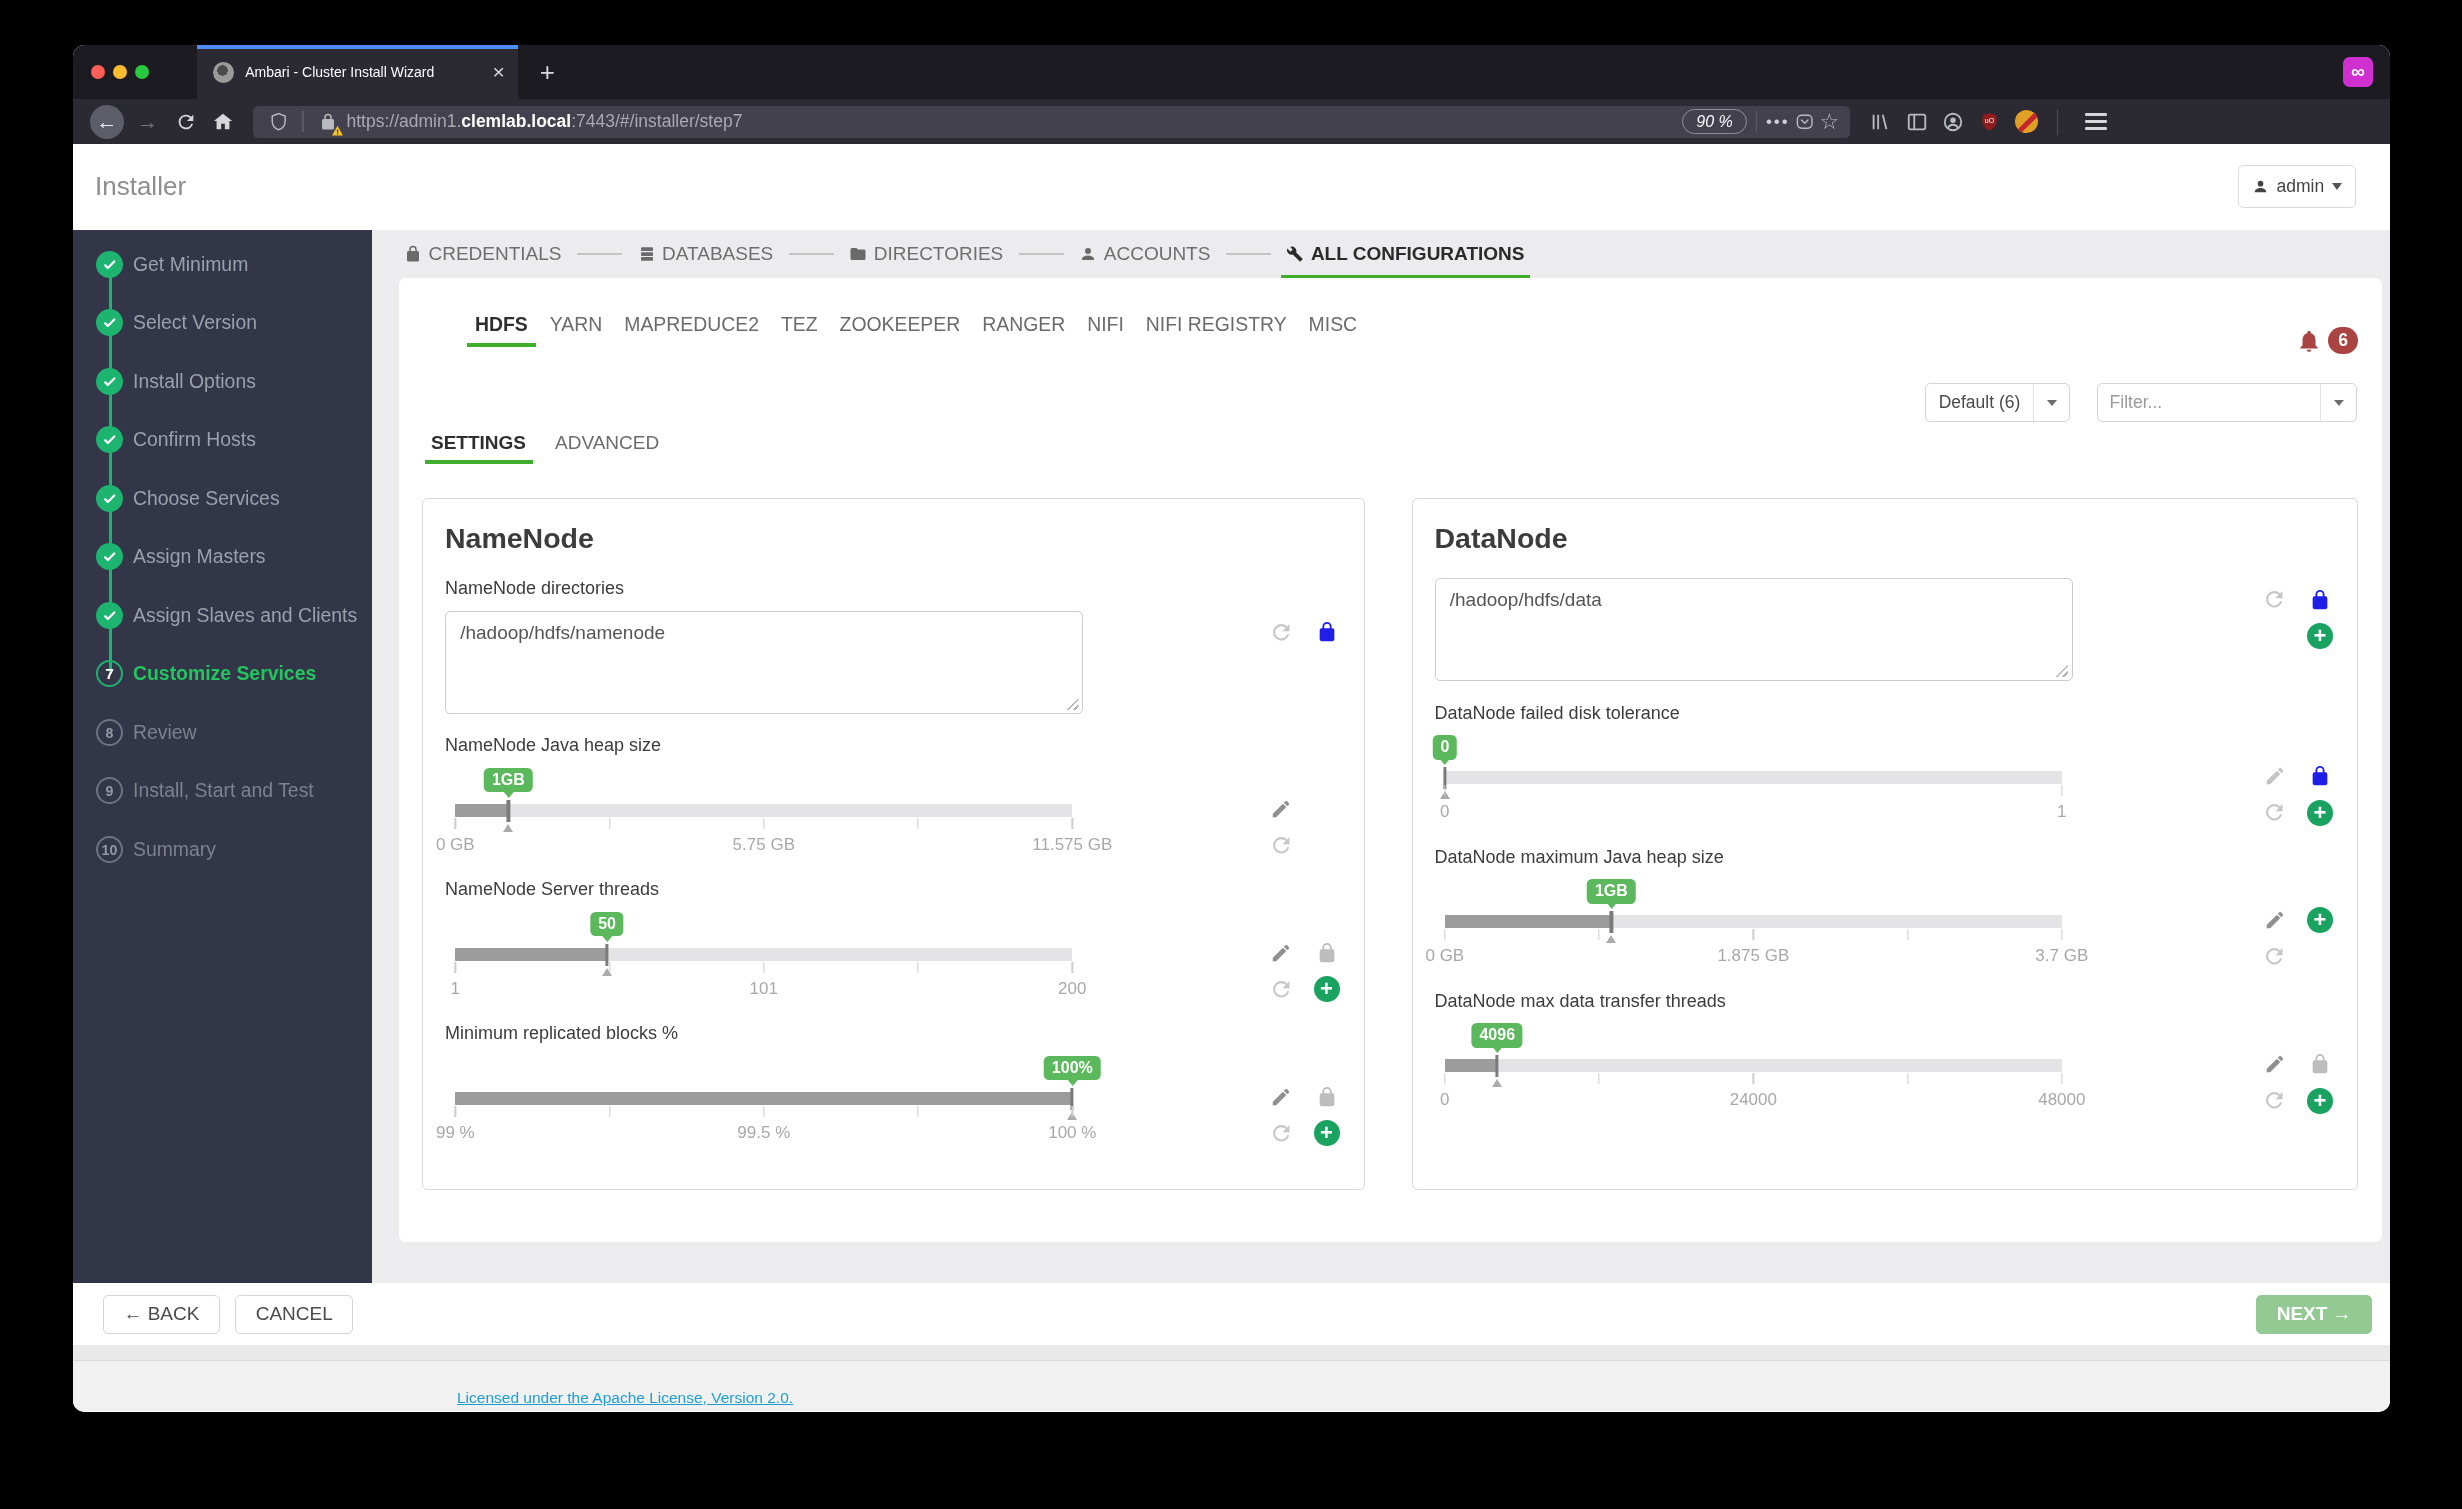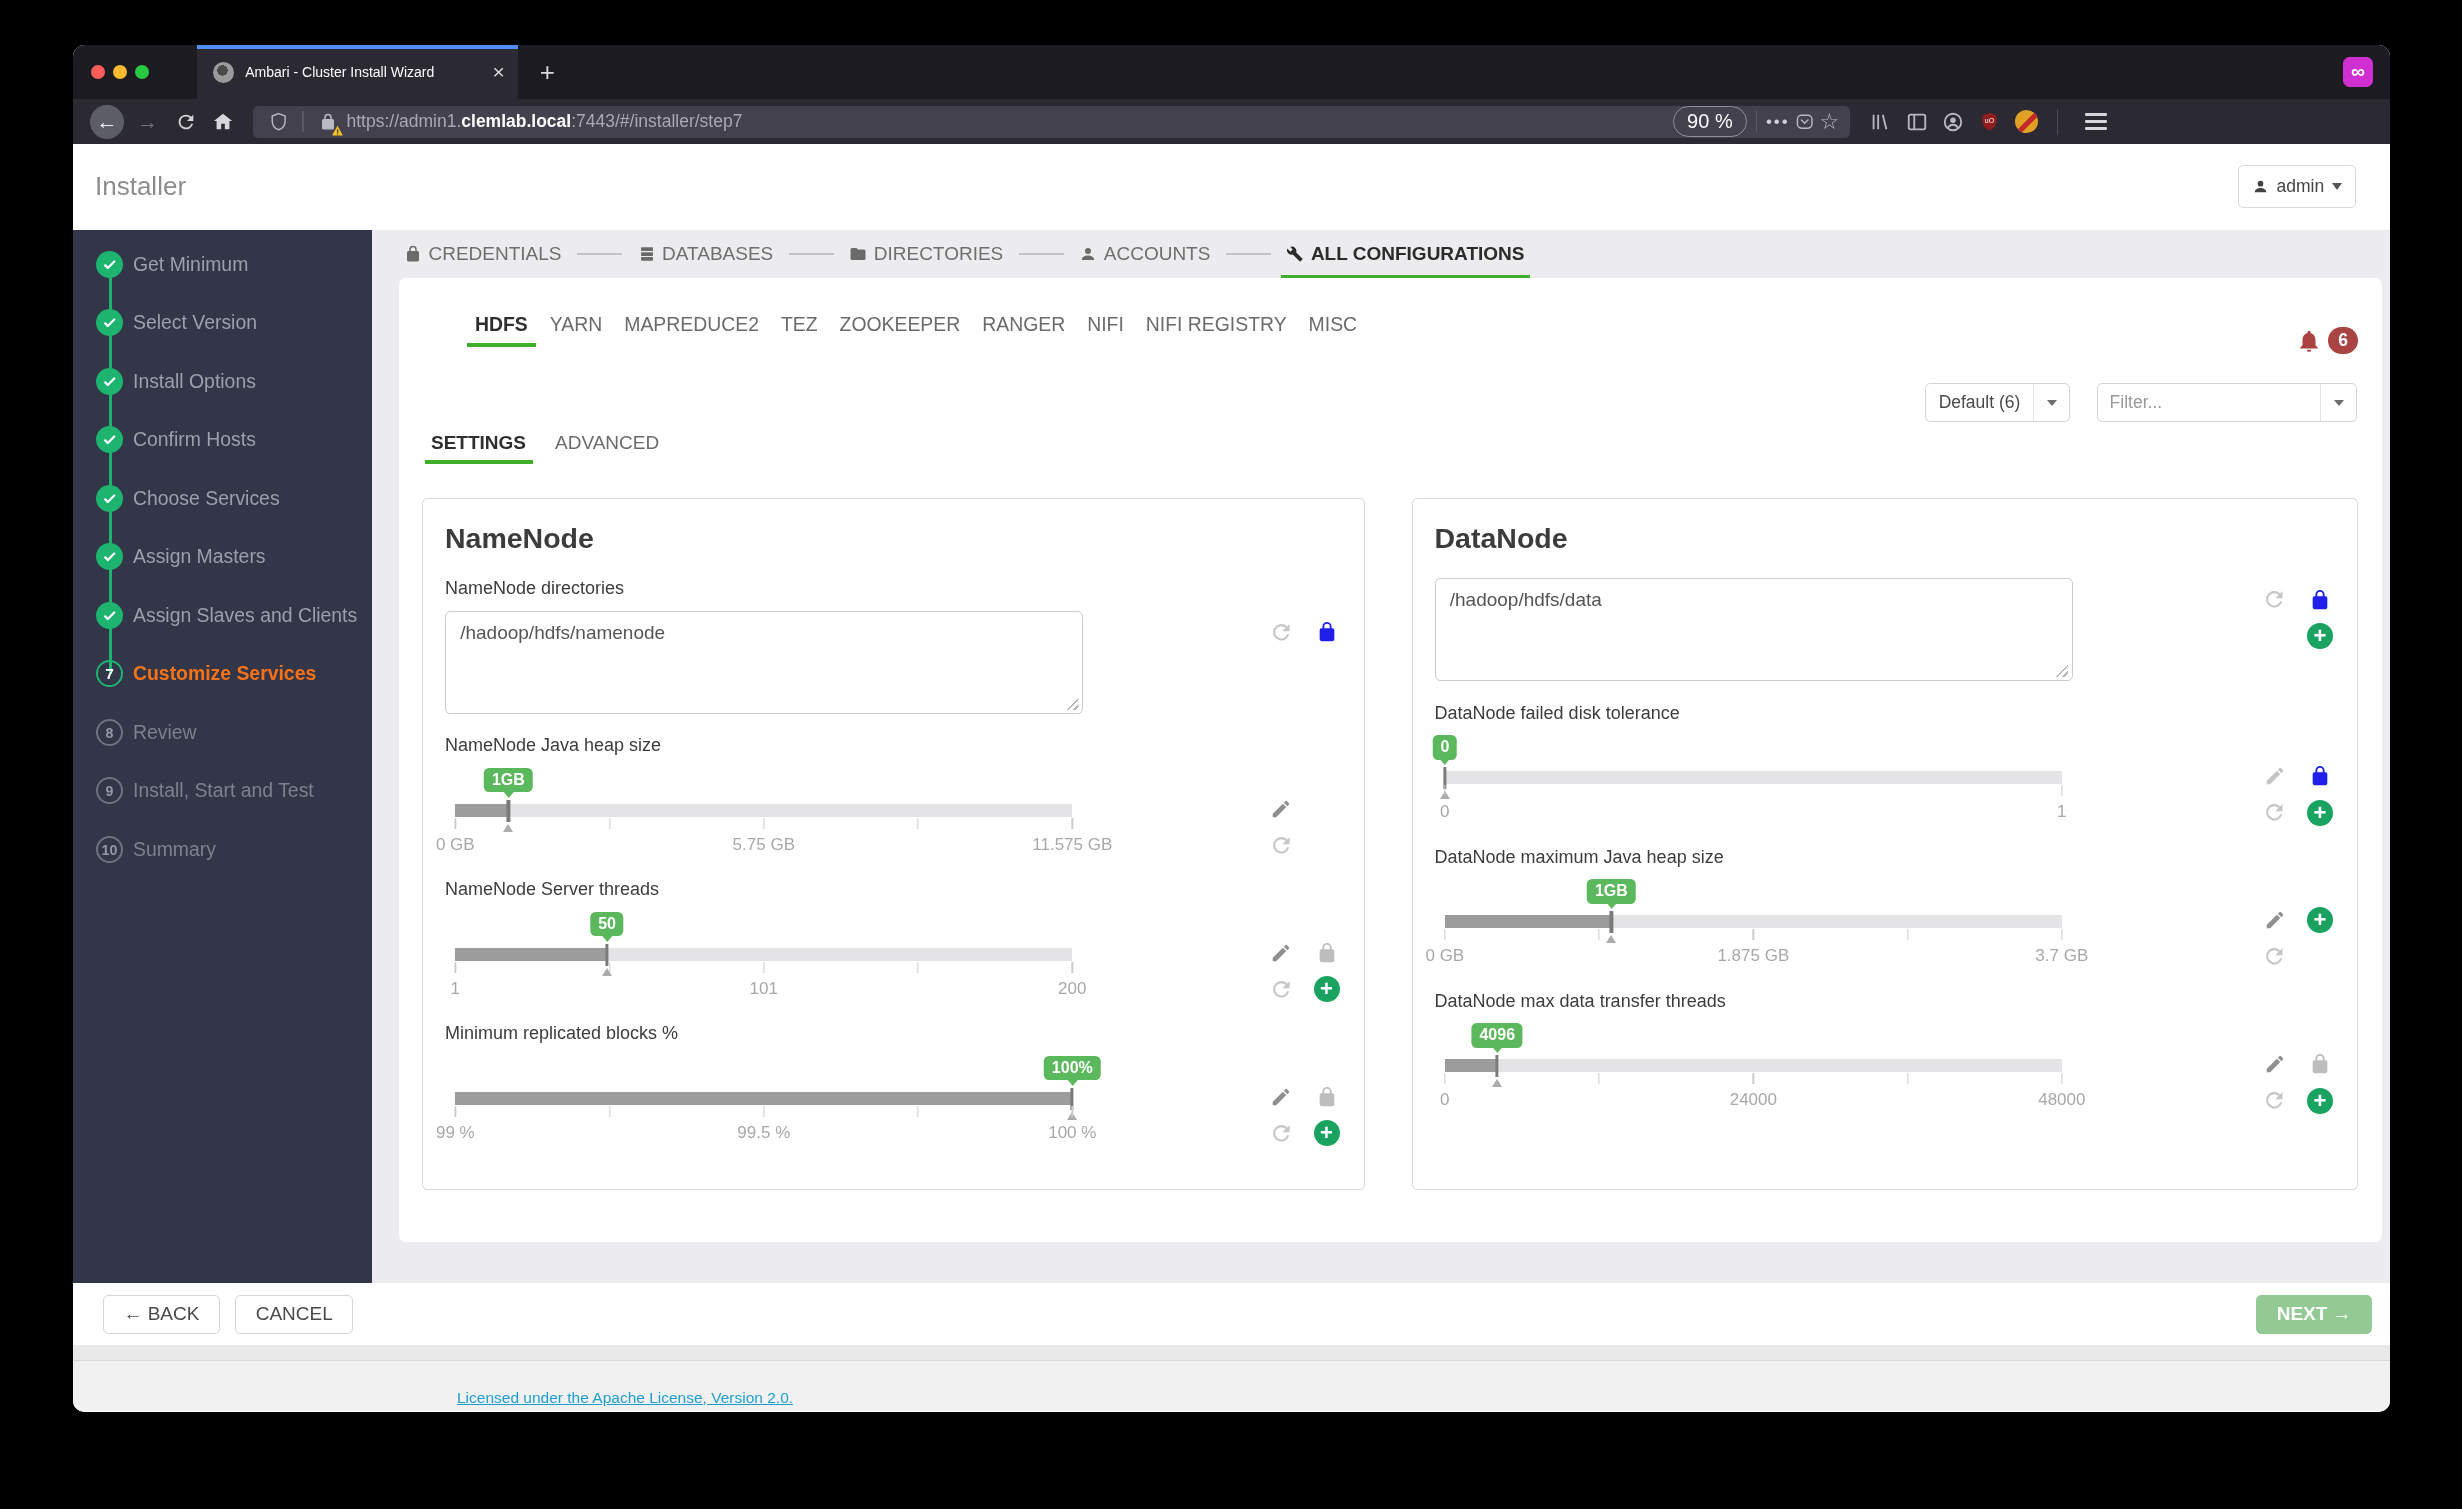--- a/index.html
+++ b/index.html
@@ -27,21 +27,21 @@
     color:#e8e8ee;font-size:21px;flex:none;}
   .navbtn.back{background:#5d5d68;}
   .navbtn.dim{color:#73737e;}
   .urlbar{flex:1;max-width:1576px;height:32px;background:#42414d;border-radius:5.2px;display:flex;align-items:center;
     padding:0 10.3px;margin:0 9px;color:#d5d5dd;}
   .udiv{width:1.3px;height:21px;background:#5a5964;margin:0 9px;flex:none;}
   .urltext{font-size:17.5px;white-space:nowrap;margin-left:3.9px;}
   .urltext .dim{color:#a9a9b4;}
   .urltext .host{color:#ffffff;font-weight:bold;}
   .uspacer{flex:1;}
-  .zoompill{border:1.3px solid #8f8f9b;border-radius:15.5px;padding:2.6px 13px;font-size:20px;color:#fbfbfe;flex:none;}
+  .zoompill{border:1.3px solid #8f8f9b;border-radius:15.5px;padding:2.6px 13px;font-size:16px;color:#fbfbfe;flex:none;font-style:italic;}
   .dots{font-size:17px;letter-spacing:1.9px;color:#cfcfd8;flex:none;}
   .tbicon{flex:none;display:flex;align-items:center;justify-content:center;width:30px;height:30px;}
   .star{font-size:22px;color:#b9b9c2;}
   .noscript{width:23px;height:23px;border-radius:50%;background:#e0a023;position:relative;overflow:hidden;}
   .noscript::after{content:"";position:absolute;left:-2.6px;top:9.7px;width:32px;height:4.5px;background:#c3272b;transform:rotate(-45deg);}
   .menu{display:flex;flex-direction:column;gap:4.5px;margin-left:11.6px;}
   .menu span{width:22px;height:2.6px;background:#d7d7db;border-radius:1.3px;}
   .tdiv{width:1.3px;height:26px;background:#4a4954;margin:0 9px;}
 
   
@@ -55,21 +55,21 @@
   .appbody{height:1053px;display:flex;background:#ececee;}
   .sidebar{width:299px;background:#333548;position:relative;flex:none;}
   .stepline{position:absolute;left:36px;top:34px;width:3.2px;height:410px;background:#1db470;}
   .step{position:absolute;left:0;width:100%;height:27px;display:flex;align-items:center;}
   .scircle{position:absolute;left:23px;width:27px;height:27px;border-radius:50%;box-sizing:border-box;
     display:flex;align-items:center;justify-content:center;}
   .scircle.done{background:#1db470;}
   .scircle.current{border:2.6px solid #1db470;color:#fff;font-size:15.5px;font-weight:bold;}
   .scircle.todo{border:2.6px solid #6d7380;color:#9298a5;font-size:14.2px;font-weight:bold;}
   .slabel2{margin-left:60px;font-size:19.4px;color:#9aa0ac;}
-  .step.current .slabel2{color:#f97316;font-weight:bold;}
+  .step.current .slabel2{color:#22c55e;font-weight:bold;}
   .step.todo .slabel2{color:#7c828f;}
 
   .content{flex:1;position:relative;}
   
   .wiznav{position:absolute;left:32px;top:0;height:48px;display:flex;align-items:center;}
   .wn-item{display:flex;align-items:center;gap:6.5px;font-size:19px;color:#6e6e6e;position:relative;}
   .wn-item svg{flex:none;}
   .wn-item.active{color:#2b2b2b;font-weight:bold;}
   .wn-item.active::after{content:"";position:absolute;left:-5.2px;right:-5.2px;bottom:-14.2px;height:4.5px;background:#3fae2a;}
   .wn-dash{width:45px;height:2.6px;background:#c4c4c4;margin:0 15.5px;}

